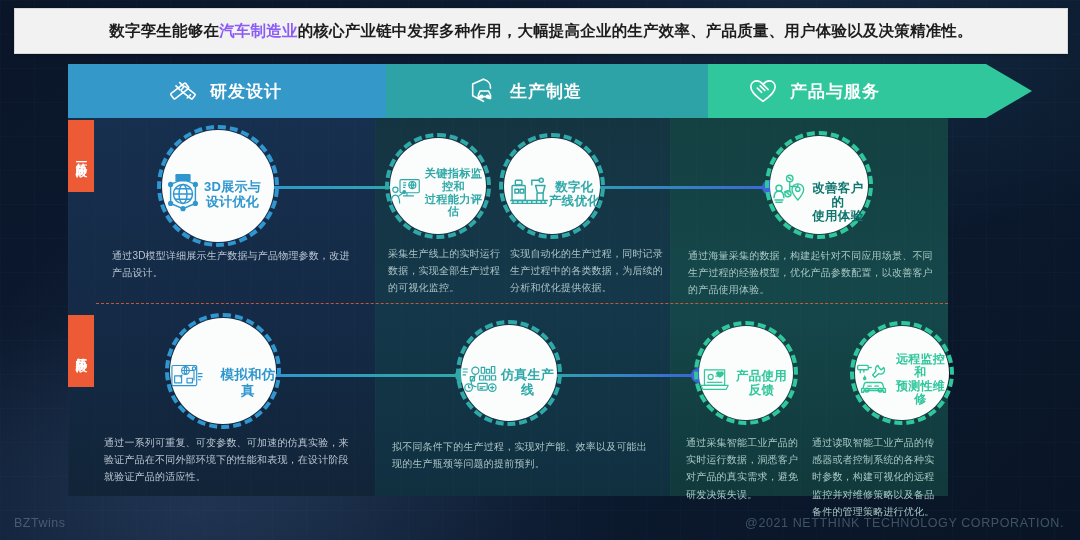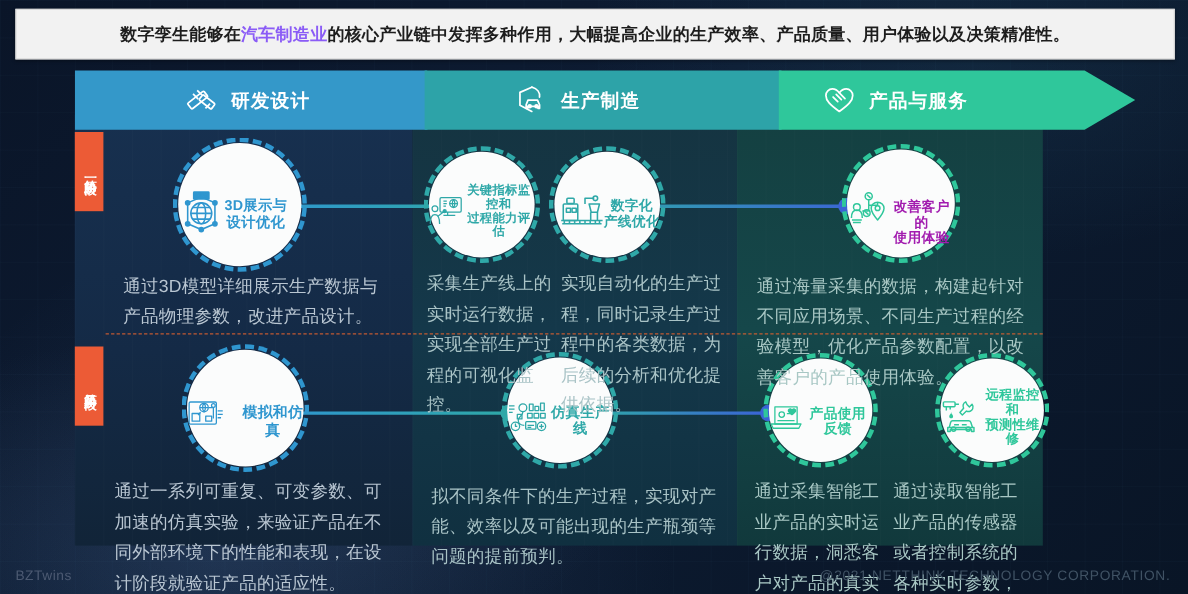--- a/index.html
+++ b/index.html
@@ -96,21 +96,21 @@
     position:absolute;border-radius:50%;
     border:4px dashed transparent;
     box-sizing:border-box;
   }
   .node .icon{display:block;}
   .node .cap{
     text-align:center;font-weight:700;line-height:1.12;letter-spacing:.3px;
   }
   .desc{
     position:absolute;z-index:16;color:#b9c6d2;
-    font-size:16px;line-height:1.72;letter-spacing:.2px;
+    font-size:10px;line-height:1.72;letter-spacing:.2px;
     text-align:left;
   }
   .desc.teal{color:#a9c3c6;}
   .desc.green{color:#a8c7c4;}
 
   
   .fl{position:absolute;left:14px;bottom:10px;color:#55627a;font-size:12.5px;
       letter-spacing:.5px;z-index:30;opacity:.85;}
   .fr{position:absolute;right:16px;bottom:10px;color:#46596b;font-size:12.5px;
       letter-spacing:.6px;z-index:30;opacity:.9;}
@@ -289,21 +289,21 @@
           <path d="M4.5 27 C4.5 21 7 19 10 19 C13 19 15.5 21 15.5 27"></path>
           <path d="M5 29 h10 M6 31.5 h8"></path>
           <path d="M31 11 C34.8 11 37.5 13.8 37.5 17.2 C37.5 21.5 31 29 31 29 C31 29 24.5 21.5 24.5 17.2 C24.5 13.8 27.2 11 31 11 Z"></path>
           <circle cx="31" cy="17" r="2.4"></circle>
           <path d="M22 8.6 V14 H31 V11"></path>
           <path d="M22 14 V19 M15.5 20 h6.5"></path>
           <circle cx="20" cy="22" r="3.4"></circle>
           <path d="M18.2 20.4 L21.8 23.6"></path>
         </g>
       </svg>
-      <div class="cap" style="color:#a21caf;font-size:12.5px;margin-top:21px;">
+      <div class="cap" style="color:#0f766e;font-size:12.5px;margin-top:21px;">
         <div>改善客户的</div>
         <div>使用体验</div>
       </div>
     </div>
   </div>
   <div class="desc green" style="left:688px;top:247px;width:248px;">通过海量采集的数据，构建起针对不同应用场景、不同生产过程的经验模型，优化产品参数配置，以改善客户的产品使用体验。</div>
 
   <div class="node" style="left:170px;top:318px;">
     <div class="ring" style="left:-5px;top:-5px;width:116px;height:116px;border-color:#2f96cf;"></div>
     <div class="circle" style="width:106px;height:106px;padding-top:16px;">

